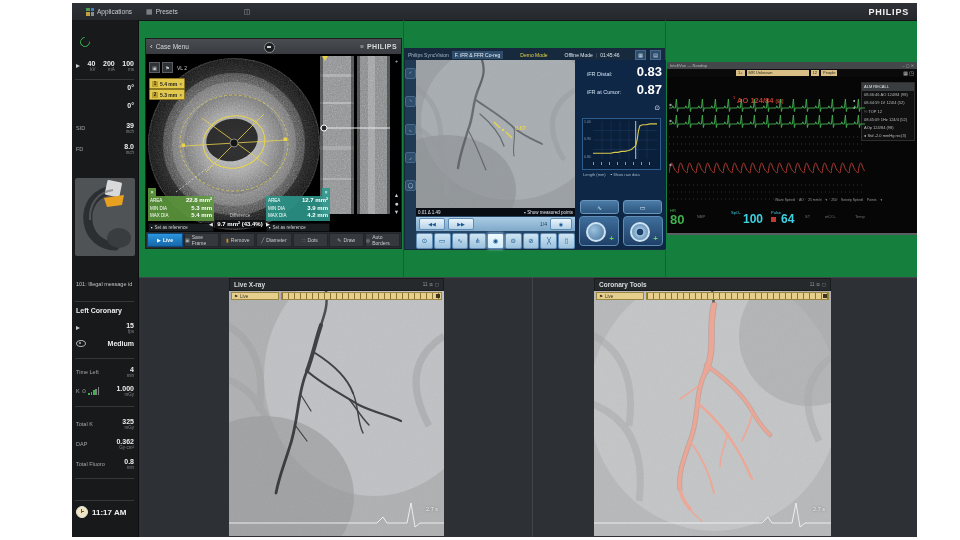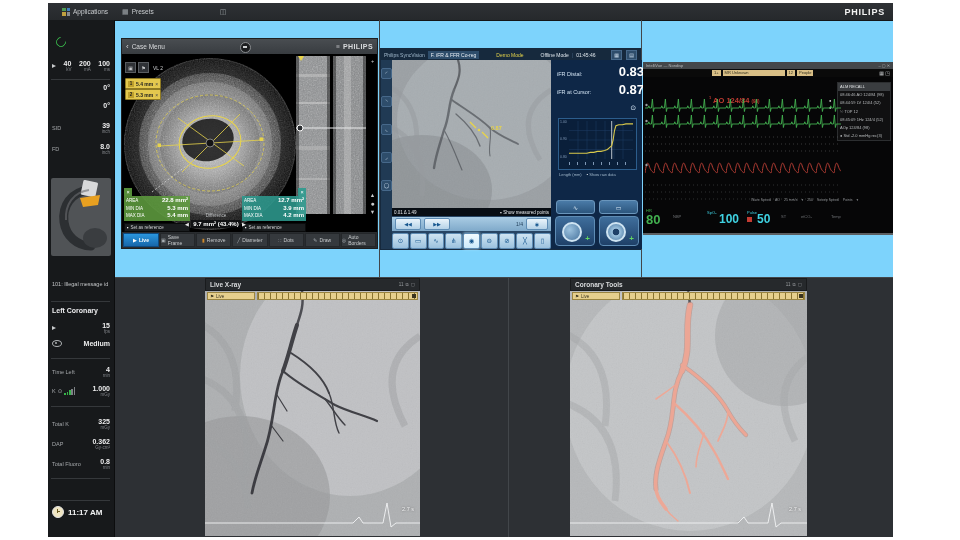--- a/index.html
+++ b/index.html
@@ -1,17 +1,17 @@
 <!DOCTYPE html>
 <html><head>
 <meta charset="utf-8">
 <style>
   html,body{margin:0;padding:0;background:#fff;font-family:"Liberation Sans","DejaVu Sans",sans-serif;}
   .page{position:relative;width:960px;height:540px;background:#fff;overflow:hidden;}
-  .ui{position:absolute;left:48px;top:3px;width:845px;height:534px;background:#7dd3fc;overflow:hidden;}
+  .ui{position:absolute;left:72px;top:3px;width:845px;height:534px;background:#15803d;overflow:hidden;}
   .abs{position:absolute;}
   
   .topbar{position:absolute;left:0;top:0;width:845px;height:17px;background:linear-gradient(#2e3135,#26292c);border-bottom:1px solid #131517;display:flex;align-items:center;color:#c9cccf;font-size:6.5px;}
   .tb-btn{display:flex;align-items:center;gap:3px;margin-left:14px;cursor:default;}
   .appgrid{width:8px;height:8px;display:grid;grid-template-columns:3.5px 3.5px;grid-auto-rows:3.5px;gap:1px;}
   .appgrid i{background:#4f9a55;}.appgrid i:nth-child(2){background:#3f7fc0;}.appgrid i:nth-child(3){background:#c0a03f;}.appgrid i:nth-child(4){background:#8a8d90;}
   .tb-ico{color:#9aa0a4;font-size:7px;}
   .brand{position:absolute;right:8px;top:4px;font-size:9px;font-weight:bold;letter-spacing:.8px;color:#f2f2f2;}
   
   .sidebar{position:absolute;left:0;top:17px;width:66px;height:517px;background:#17191b;border-right:1px solid #0c0d0e;color:#b6b9bb;}
@@ -75,21 +75,21 @@
   .navstrip .nb{width:9px;height:9px;background:#2e4d6b;border:1px solid #46688a;border-radius:2px;color:#cfe0f0;font-size:5px;line-height:8px;text-align:center;}
   .syimg{position:absolute;left:11px;top:11px;width:159px;height:148px;overflow:hidden;}
   .systrip{position:absolute;left:11px;top:159px;width:159px;height:8px;background:rgba(4,6,8,.88);display:flex;justify-content:space-between;align-items:center;padding:0 2px;box-sizing:border-box;font-size:4.5px;color:#e6e9ec;}
   .transport{position:absolute;left:11px;top:168px;width:159px;height:14px;background:linear-gradient(#aacce4,#7fa9ca);display:flex;align-items:center;gap:3px;padding:0 3px;box-sizing:border-box;}
   .tchip{height:10px;background:linear-gradient(#eaf4fb,#b5d2e7);border:1px solid #5e8cb4;border-radius:2px;color:#17578f;font-size:5px;font-weight:bold;display:flex;align-items:center;justify-content:center;padding:0 3px;}
   .counter{margin-left:auto;font-size:5px;color:#1d3a56;}
   .toolsrow{position:absolute;left:11px;top:184px;width:159px;height:16px;display:flex;gap:1px;}
   .toolsrow .tb{flex:1;background:linear-gradient(#cfe4f2,#9cc2de);border:1px solid #5e8cb4;border-radius:2px;color:#17578f;font-size:6.5px;display:flex;align-items:center;justify-content:center;}
   .toolsrow .on{background:linear-gradient(#f2fbff,#cdeafb);box-shadow:0 0 3px #bfe8ff;}
   .rcol{position:absolute;left:170px;top:11px;width:91px;height:189px;background:#0e2747;}
-  .ifr-row{position:absolute;left:0;width:99px;display:flex;justify-content:space-between;align-items:baseline;padding:0 6px;box-sizing:border-box;}
+  .ifr-row{position:absolute;left:0;width:99px;display:flex;justify-content:space-between;align-items:baseline;padding:0 12px;box-sizing:border-box;}
   .ifr-row .l{font-size:5.5px;color:#cfe0f0;}
   .ifr-row .v{font-size:13px;font-weight:bold;color:#fff;}
   .gframe{position:absolute;left:7px;top:58px;width:77px;height:50px;background:#0a1f3a;border:1px solid #2c5d8c;}
   .gframe .yt{position:absolute;left:1px;font-size:3.5px;color:#7f97b4;}
   .gframe .xt{position:absolute;left:10px;top:43px;width:64px;height:3px;background:repeating-linear-gradient(90deg,#7f97b4 0 .6px,transparent .6px 8px);}
   .gcap{position:absolute;left:8px;top:112px;width:80px;font-size:4px;color:#9fb6c9;display:flex;gap:5px;}
   .rbtns{position:absolute;left:5px;top:140px;width:82px;display:flex;gap:4px;}
   .rbtns .b{flex:1;height:12px;background:linear-gradient(#4a7ba8,#2c567e);border:1px solid #6a96bc;border-radius:3px;color:#d8e8f4;font-size:6px;display:flex;align-items:center;justify-content:center;}
   .bigbtns{position:absolute;left:4px;top:156px;width:84px;display:flex;gap:4px;}
   .bigbtns .b{flex:1;height:28px;background:linear-gradient(#3f6e9c,#1f4068);border:1px solid #5e8cb4;border-radius:4px;position:relative;}
@@ -629,21 +629,21 @@
           <span>▾</span>
         </div>
         <div class="nums">
           <span class="nl" style="left:1px;top:0;color:#42b04f">HR</span>
           <span class="nv" style="left:1px;top:4px;font-size:13px;color:#42b04f">80</span>
           <span class="nl" style="left:28px;top:6px">NBP</span>
           <span class="nl" style="left:62px;top:2px;color:#3fd2e2">SpO₂</span>
           <span class="nv" style="left:74px;top:4px;font-size:12px;color:#3fd2e2">100</span>
           <span class="nl" style="left:102px;top:2px;color:#3fd2e2">Pulse</span>
           <span class="abs" style="left:102px;top:9px;width:5px;height:5px;background:#c23b32"></span>
-          <span class="nv" style="left:112px;top:4px;font-size:12px;color:#3fd2e2">50</span>
+          <span class="nv" style="left:112px;top:4px;font-size:12px;color:#3fd2e2">64</span>
           <span class="nl" style="left:136px;top:6px">ST</span>
           <span class="nl" style="left:156px;top:6px">etCO₂</span>
           <span class="nl" style="left:186px;top:6px">Temp</span>
         </div>
       </div>
     </div>
 
     <div id="lx" class="vp">
       <div class="vp-hdr">
         <span>Live X-ray</span>

